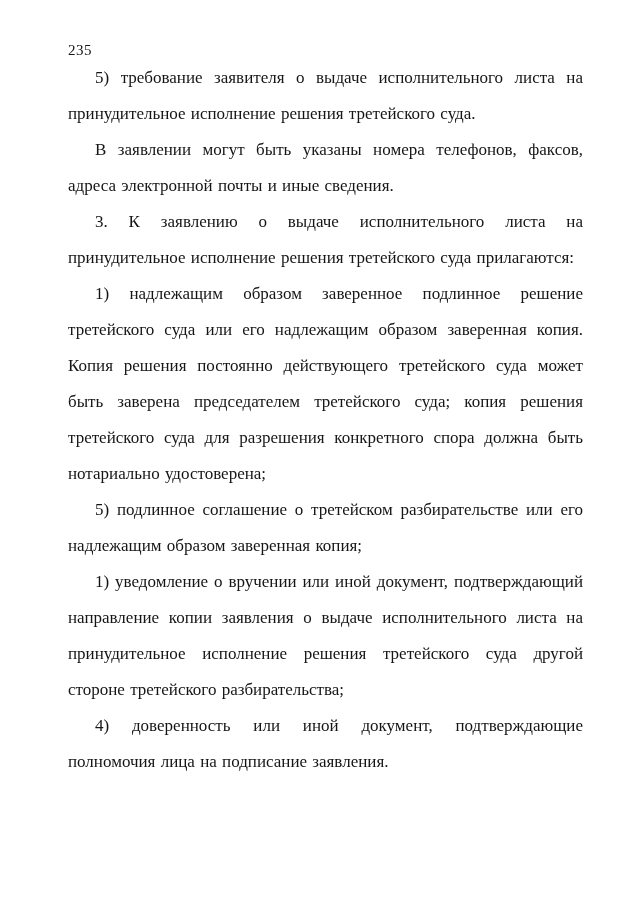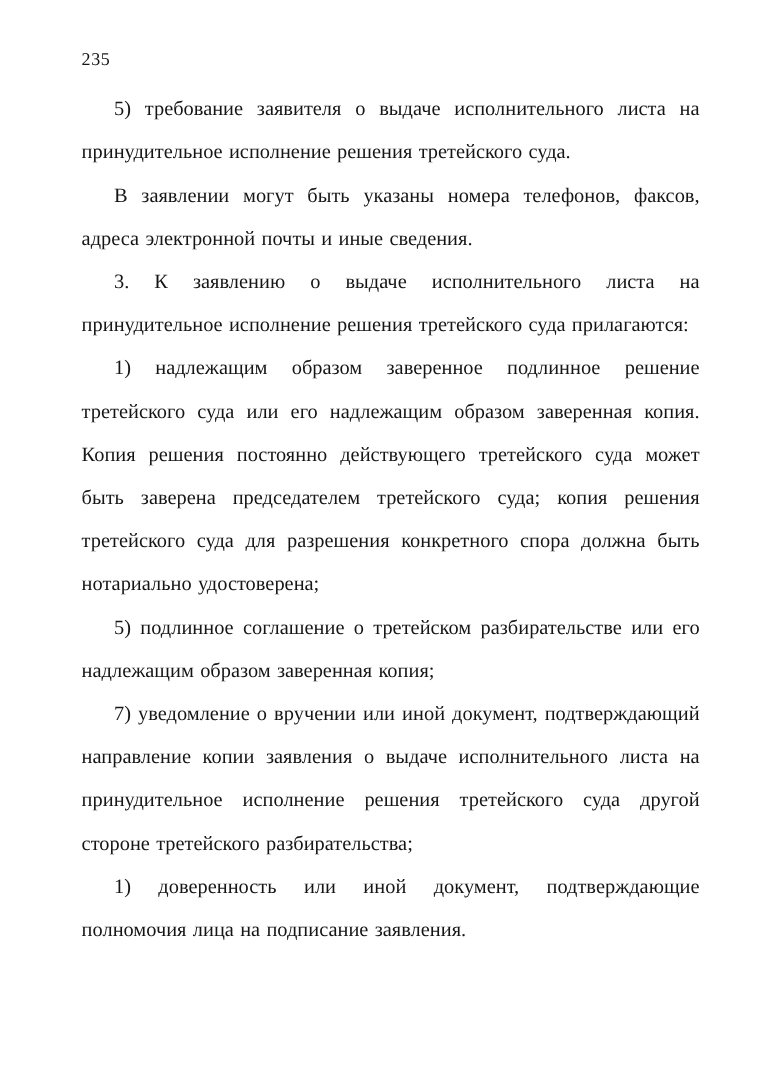--- a/index.html
+++ b/index.html
@@ -21,21 +21,21 @@
     top: 43px;
     left: 68px;
     right: 57px;
     text-align: left;
     font-size: 15px;
     line-height: 15px;
     letter-spacing: 0.5px;
   }
   .content {
     position: absolute;
-    top: 73px;
+    top: 60px;
     left: 68px;
     right: 57px;
   }
   .content p {
     margin: 0;
     padding: 0;
     font-size: 17px;
     line-height: 36px;
     text-align: justify;
     text-indent: 27px;
@@ -47,16 +47,16 @@
 
 <div class="page">
   <div class="page-number">235</div>
 
   <div class="content">
     <p>5) требование заявителя о выдаче исполнительного листа на принудительное исполнение решения третейского суда.</p>
     <p>В заявлении могут быть указаны номера телефонов, факсов, адреса электронной почты и иные сведения.</p>
     <p>3. К заявлению о выдаче исполнительного листа на принудительное исполнение решения третейского суда прилагаются:</p>
     <p>1) надлежащим образом заверенное подлинное решение третейского суда или его надлежащим образом заверенная копия. Копия решения постоянно действующего третейского суда может быть заверена председателем третейского суда; копия решения третейского суда для разрешения конкретного спора должна быть нотариально удостоверена;</p>
     <p>5) подлинное соглашение о третейском разбирательстве или его надлежащим образом заверенная копия;</p>
-    <p>7) уведомление о вручении или иной документ, подтверждающий направление копии заявления о выдаче исполнительного листа на принудительное исполнение решения третейского суда другой стороне третейского разбирательства;</p>
-    <p>1) доверенность или иной документ, подтверждающие полномочия лица на подписание заявления.</p>
+    <p>1) уведомление о вручении или иной документ, подтверждающий направление копии заявления о выдаче исполнительного листа на принудительное исполнение решения третейского суда другой стороне третейского разбирательства;</p>
+    <p>4) доверенность или иной документ, подтверждающие полномочия лица на подписание заявления.</p>
   </div>
 </div>
 
 </body></html>

